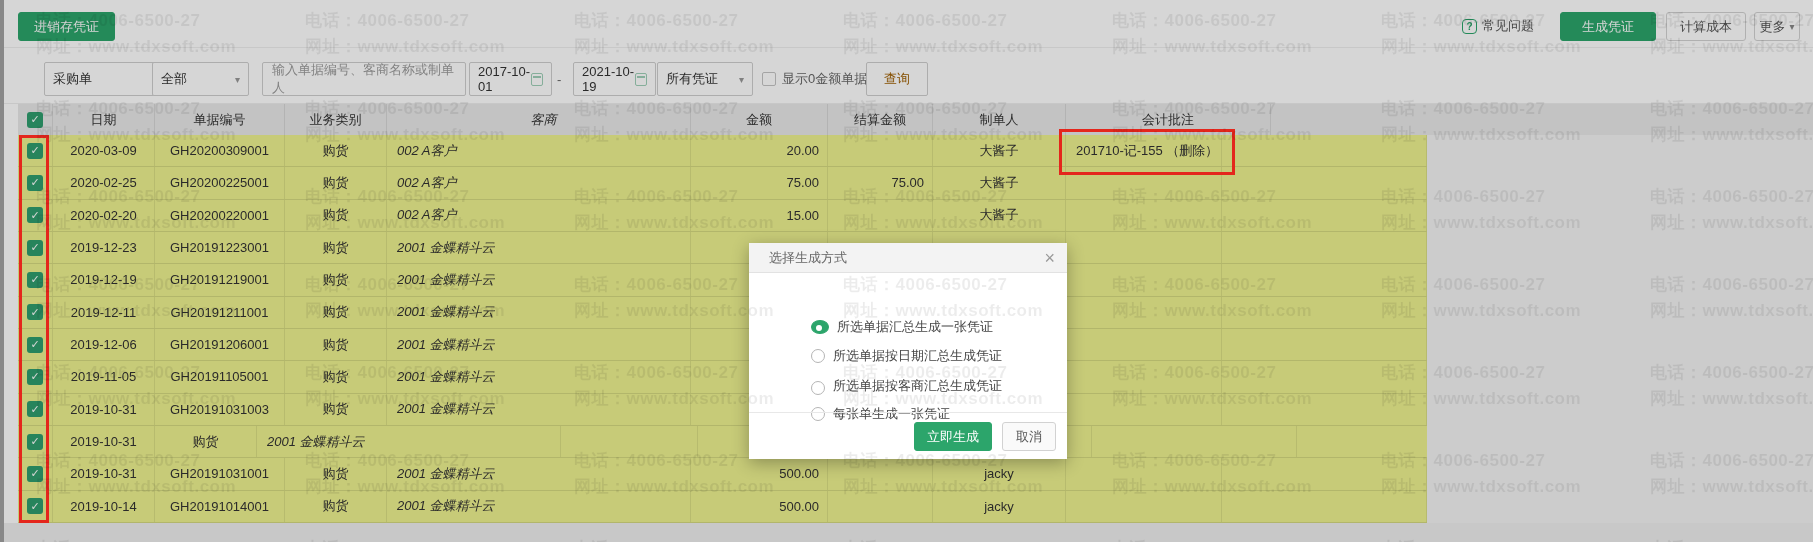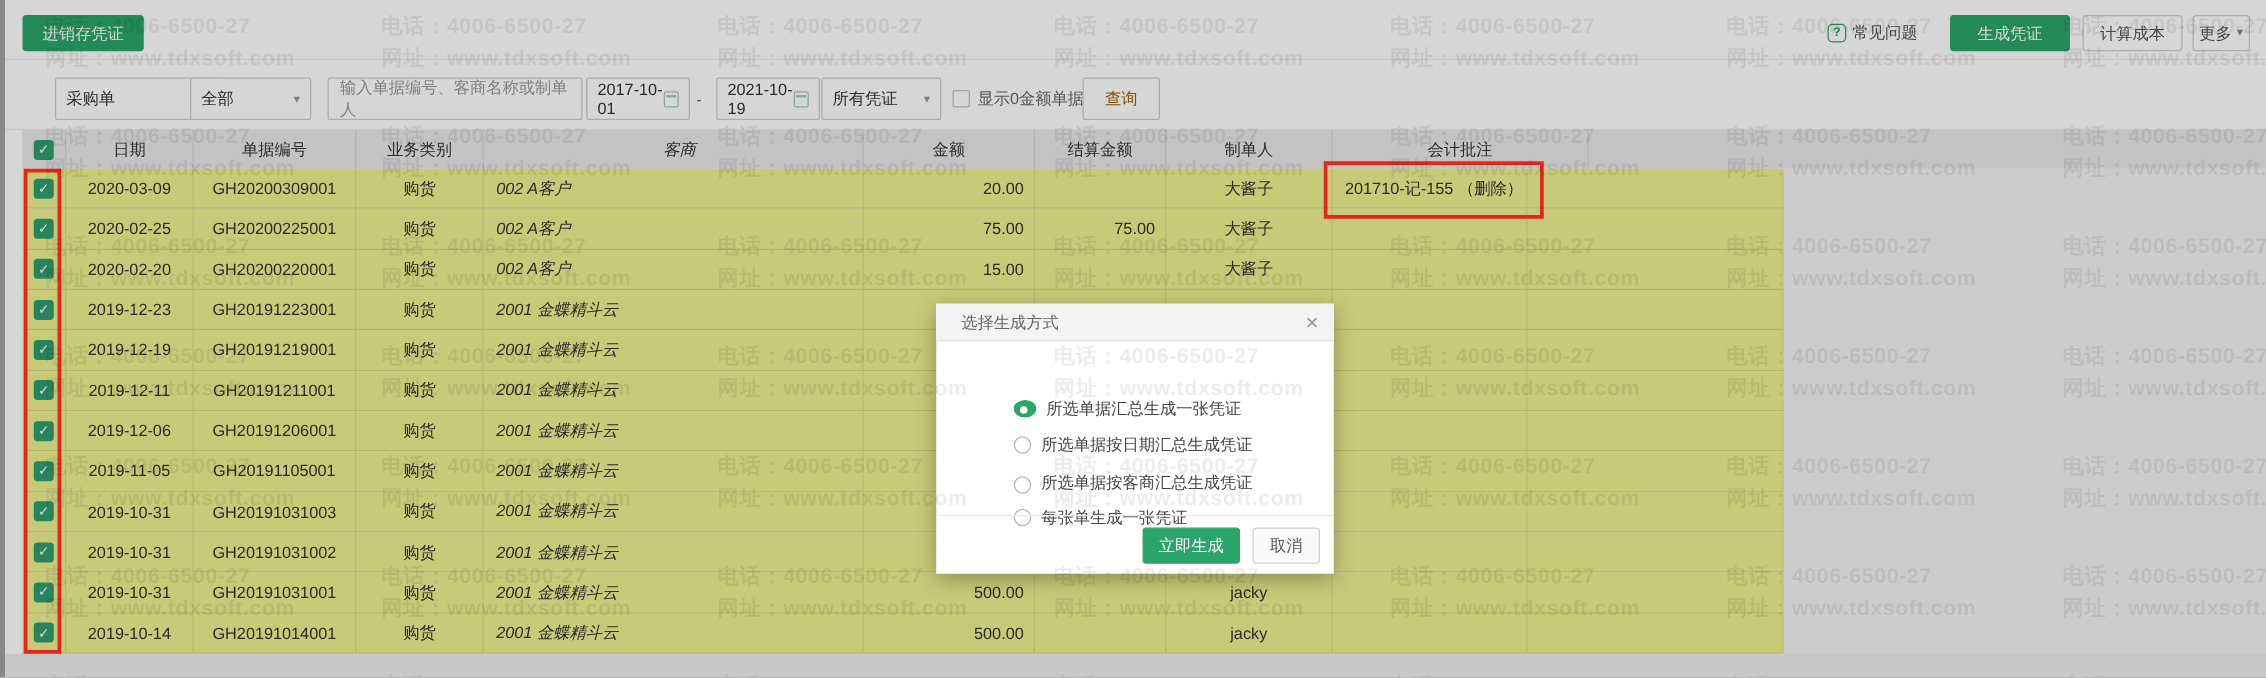--- a/index.html
+++ b/index.html
@@ -275,21 +275,20 @@
       <div class="cell c6"></div>
       <div class="cell c7"></div>
       <div class="cell c8"></div>
       <div class="cell c9"></div>
     </div>
       <div class="trow">
       <div class="cell c0">
           <span class="ckb">✓</span>
         </div>
       <div class="cell c1">2019-10-31</div>
-      <div class="cell c2">GH20191031002</div>
       <div class="cell c3">购货</div>
       <div class="cell c4">2001 金蝶精斗云</div>
       <div class="cell c5"></div>
       <div class="cell c6"></div>
       <div class="cell c7"></div>
       <div class="cell c8"></div>
       <div class="cell c9"></div>
     </div>
       <div class="trow">
       <div class="cell c0">

